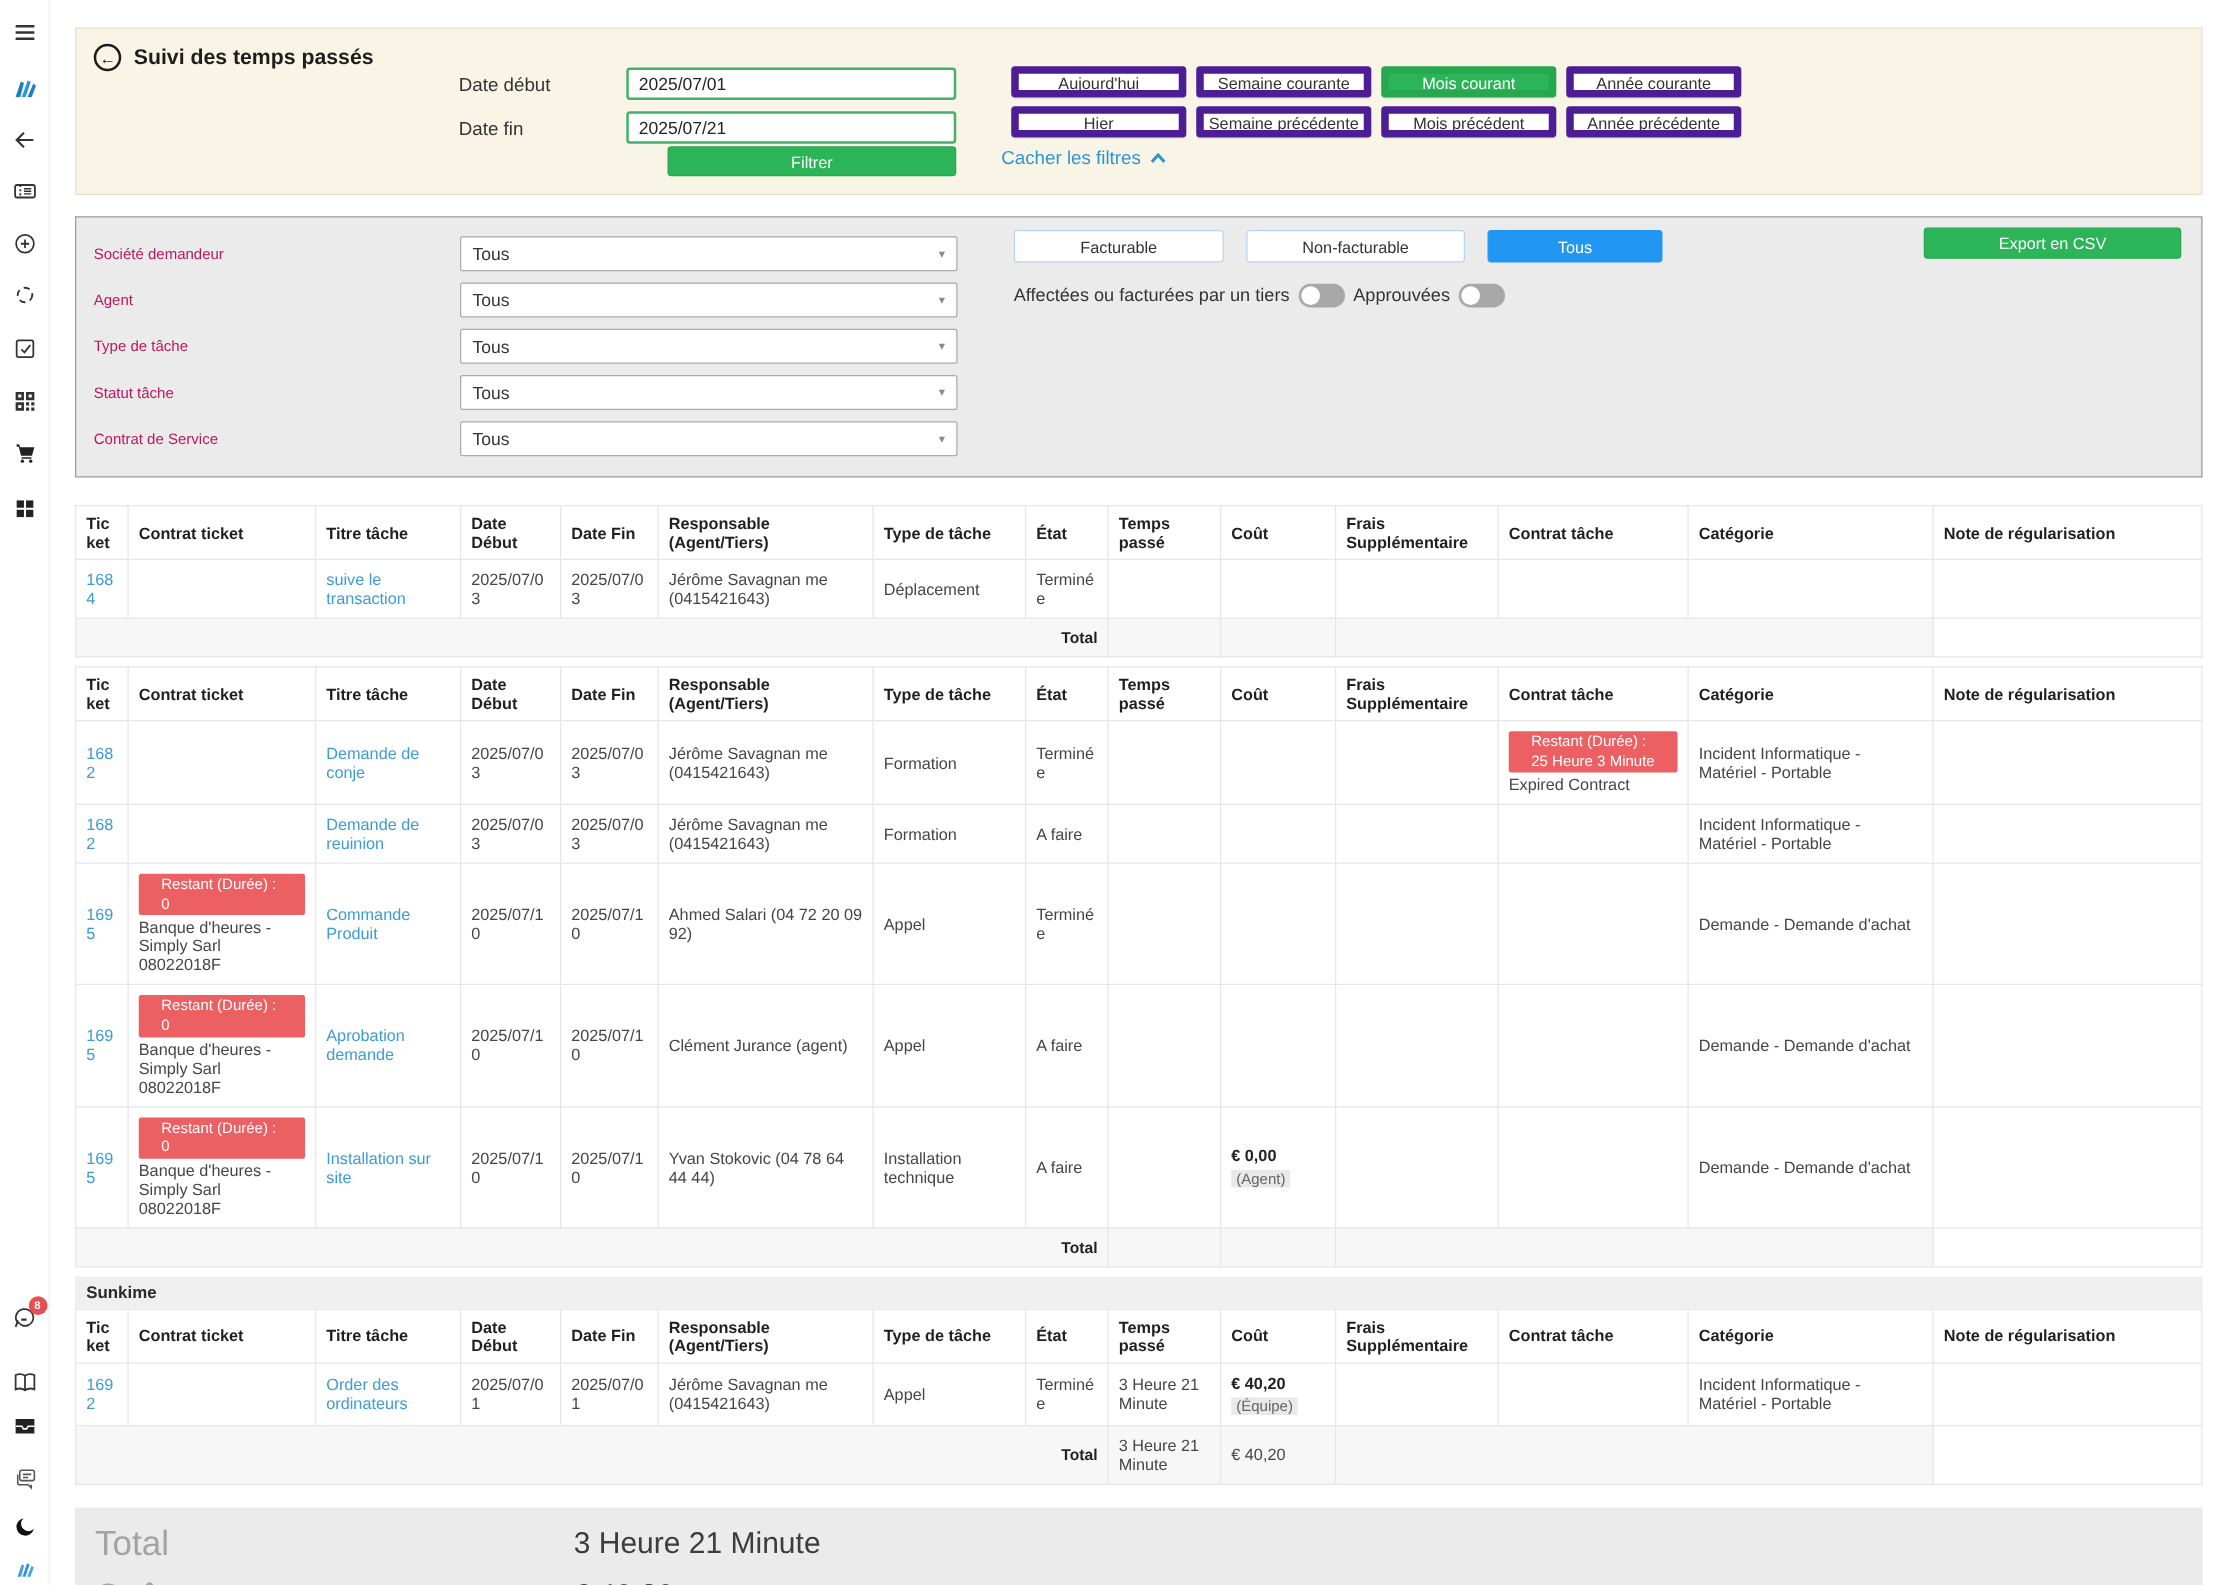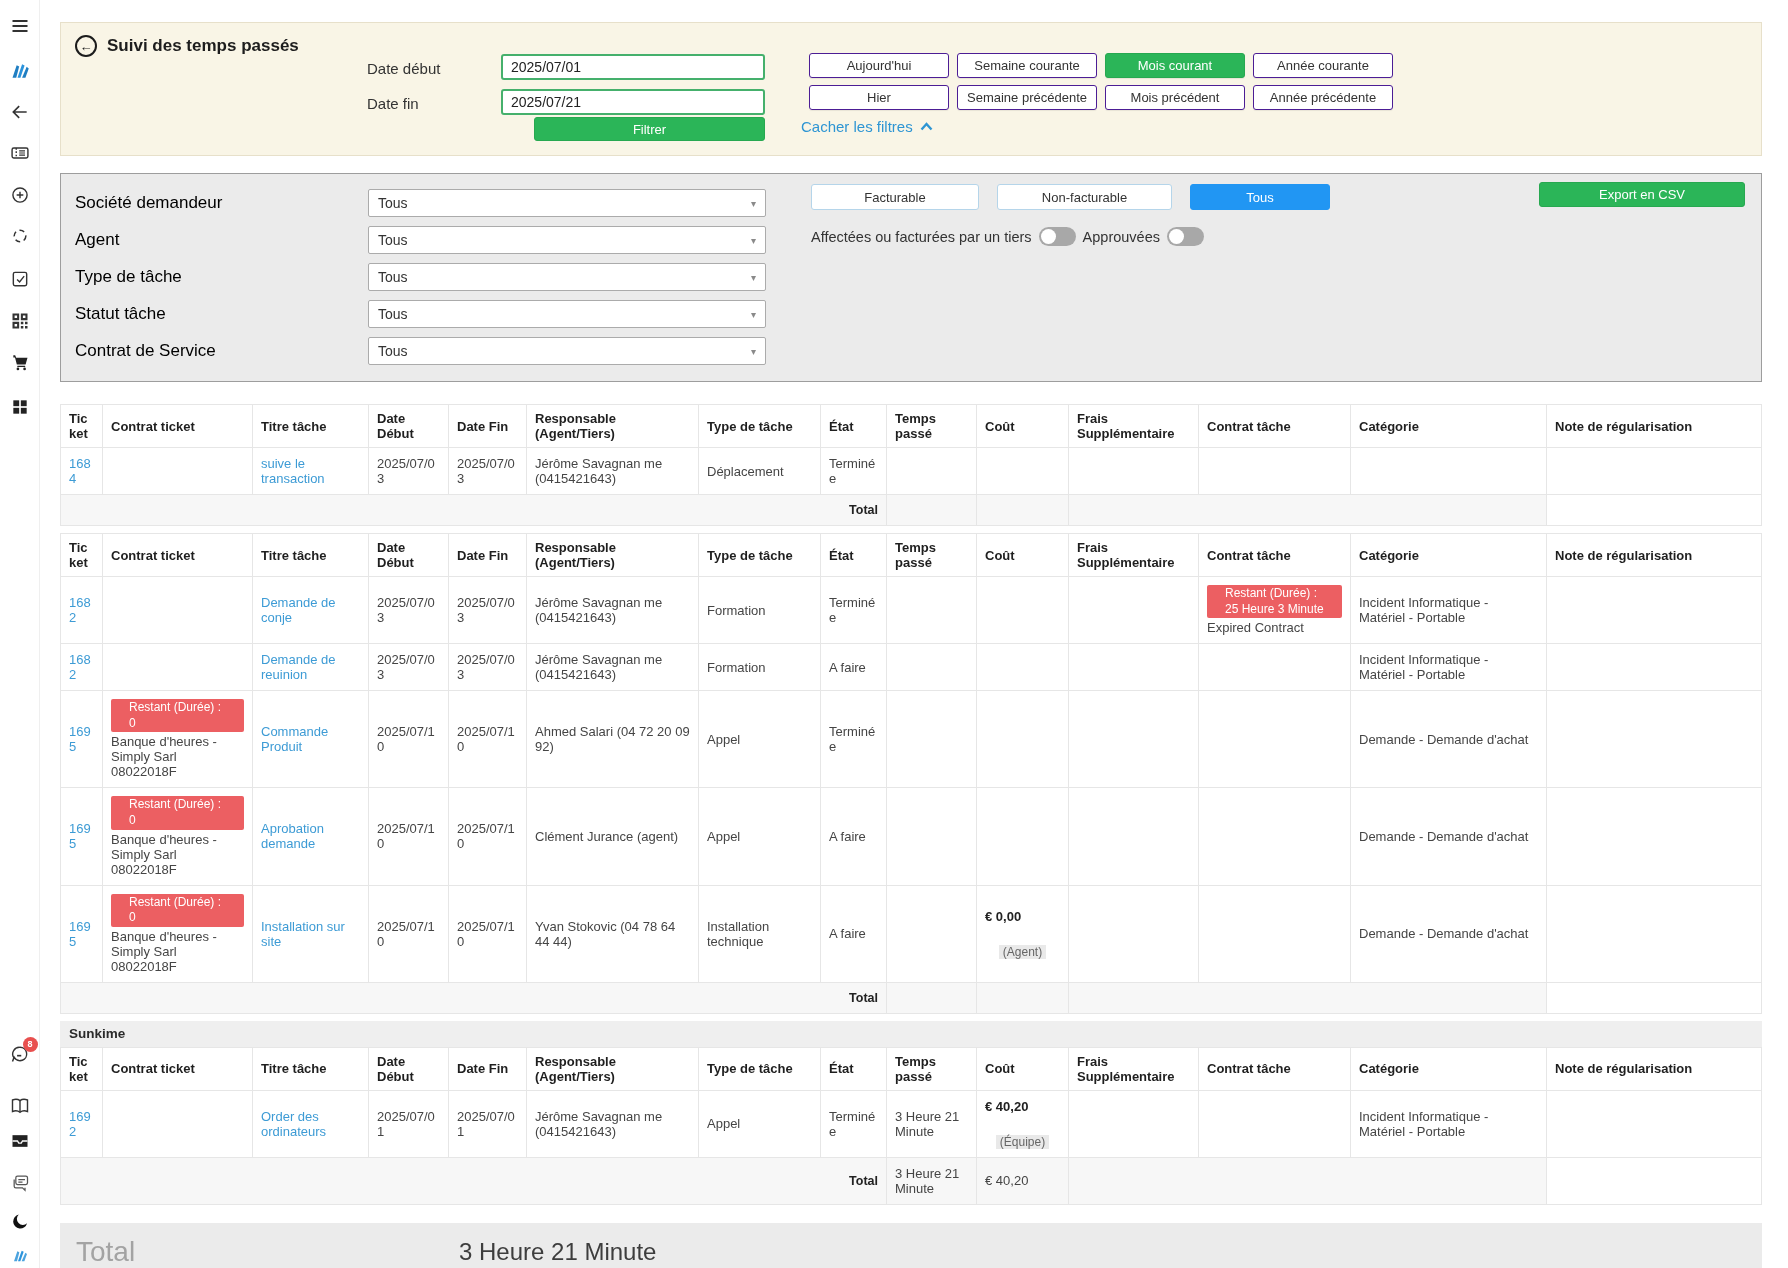--- a/index.html
+++ b/index.html
@@ -28,33 +28,33 @@
   .page-title { font-size:17px; font-weight:600; color:#1d1d1d; }
   .dt-label { position:absolute; font-size:15px; color:#333; }
   .dt-input { position:absolute; left:440px; width:264px; height:26px; border:2px solid #45b06c;
     border-radius:3px; background:#fff; font-size:14px; color:#222; padding:0 8px;
     font-family:inherit; }
   .btn-green { background:#2bb558; color:#fff; border:1px solid #27a850; border-radius:3px;
     font-size:13px; cursor:pointer; font-family:inherit; }
   .filtrer { position:absolute; left:473px; top:94px; width:231px; height:24px; }
   .quick-grid { position:absolute; left:748px; top:30px; display:grid;
     grid-template-columns:repeat(4,140px); gap:7px 8px; }
-  .qbtn { height:25px; background:#fff; border:1px solid #4c1d95; border-radius:3px;
+  .qbtn { height:25px; background:#fff; border:6px solid #4c1d95; border-radius:3px;
     font-size:13px; color:#333; cursor:pointer; box-shadow:0 1px 1px rgba(0,0,0,.07);
     font-family:inherit; white-space:nowrap; overflow:hidden; }
   .qbtn.active { background:#2bb558; border-color:#27a850; color:#fff; }
   .hide-filters { position:absolute; left:740px; top:95px; display:flex; align-items:center; gap:7px;
     color:#2e95d3; font-size:15px; cursor:pointer; }
 
   
   .filter-panel { position:relative; margin-top:17px; height:209px; background:#ebebeb;
     border:1px solid #9d9d9d; }
   .frows { position:absolute; left:14px; top:15px; }
   .frow { display:flex; align-items:center; height:28px; margin-bottom:9px; }
-  .frow .flabel { width:293px; font-size:17px; color:#000000; }
+  .frow .flabel { width:293px; font-size:12px; color:#be185d; }
   .fselect { width:398px; height:28px; background:#fff; border:1px solid #ababab; border-radius:2px;
     display:flex; align-items:center; justify-content:space-between; padding:0 9px; font-size:14px;
     color:#333; cursor:pointer; }
   .fselect .caret { color:#8a8a8a; font-size:10px; }
   .billing { position:absolute; left:750px; top:10px; display:flex; gap:18px; }
   .bbtn { height:26px; background:#fff; border:1px solid #b5d5ea; border-radius:3px; font-size:13px;
     color:#333; cursor:pointer; font-family:inherit; }
   .bbtn.b0 { width:168px; } .bbtn.b1 { width:175px; } .bbtn.b2 { width:140px; }
   .bbtn.active { background:#2196f3; border-color:#2196f3; color:#fff; }
   .toggles { position:absolute; left:750px; top:53px; display:flex; align-items:center; gap:7px;
@@ -74,21 +74,21 @@
   table { width:100%; border-collapse:collapse; table-layout:fixed; background:#fff; }
   th,td { border:1px solid #e6e6e6; font-size:13px; vertical-align:middle; text-align:left;
     word-wrap:break-word; }
   th { font-weight:bold; color:#1f1f1f; padding:6px 8px; background:#fff; }
   td { color:#454545; padding:8px 8px; }
   .link { color:#3d9bd5; cursor:pointer; }
   .rbadge { display:inline-block; background:#ec5f62; color:#fff; font-size:12px; line-height:1.3;
     padding:1px 18px; border-radius:2px; margin-bottom:2px; }
   .cell-sub { color:#454545; }
   .cost-val { font-weight:bold; color:#222; }
-  .cost-tag { display:block; text-align:center; margin-top:20px; }
+  .cost-tag { display:block; text-align:left; margin-top:3px; }
   .cost-tag span { background:#e9e9e9; color:#666; font-size:12px; padding:0 4px; }
   .trow td { background:#f7f7f7; }
   .trow td.note-white { background:#fff; }
   .total-label { text-align:right; font-weight:600; color:#222; font-size:12.5px; }
 
   
   .summary { margin-top:18px; background:#ebebeb; padding:8px 0 10px; }
   .srow { display:grid; grid-template-columns:383px auto; align-items:center; padding:5px 16px; }
   .slabel { font-size:28px; color:#a3a3a3; font-weight:400; }
   .svalue { font-size:24px; color:#3d3d3d; }

